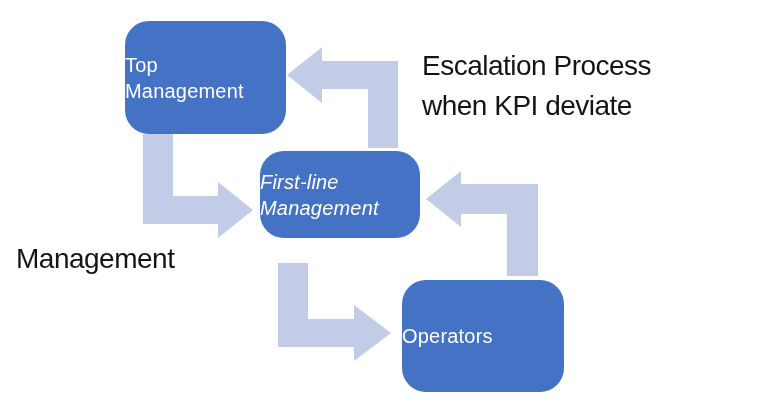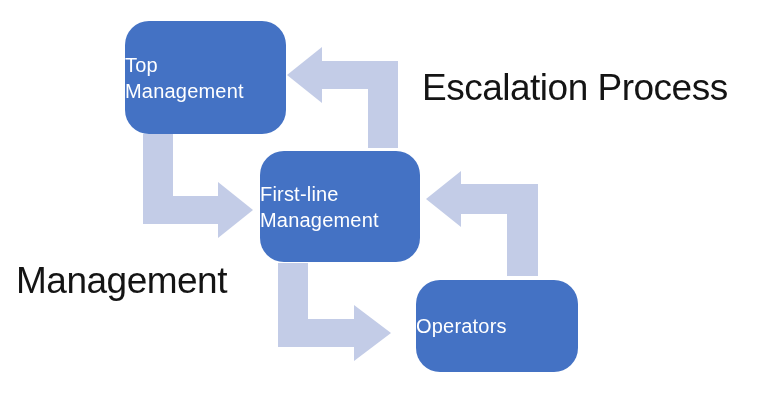--- a/index.html
+++ b/index.html
@@ -35,30 +35,29 @@
     flex-direction: column;
     align-items: flex-start;
     justify-content: center;
     text-align: center;
     color: var(--box-text, #ffffff);
     font-size: 20px;
     line-height: 26px;
     letter-spacing: 0.2px;
   }
   .node-top        { left: 125px; top:  21px; width: 161px; height: 113px; }
-  .node-firstline  { left: 260px; top: 151px; width: 160px; height: 111px; }
-  .node-operators  { left: 416px; top: 280px; width: 162px; height: 92px; }
+  .node-firstline  { left: 260px; top: 151px; width: 160px; height: 87px; font-style: italic; }
+  .node-operators  { left: 402px; top: 280px; width: 162px; height: 112px; }
   .free-label {
     position: absolute;
     z-index: 3;
     color: var(--label-text, #141414);
-    font-size: 37px;
+    font-size: 28px;
     letter-spacing: -0.5px;
     white-space: nowrap;
-    margin-top: 22px;
   }
   .label-escalation  { left: 422px; top:  46px; line-height: 40px; }
   .label-performance { left:  16px; top: 240px; line-height: 38px; }
   .free-label div, .node span { display: block; }
 </style>
 </head>
 <body>
 
 <div class="canvas">
 
@@ -78,19 +77,20 @@
     <span>First-line</span>
     <span>Management</span>
   </div>
 
   <div class="node node-operators">
     <span>Operators</span>
   </div>
 
   <div class="free-label label-escalation">
     <div>Escalation Process</div>
+    <div>when KPI deviate</div>
   </div>
 
   <div class="free-label label-performance">
     <div>Management</div>
   </div>
 
 </div>
 
 </body></html>

